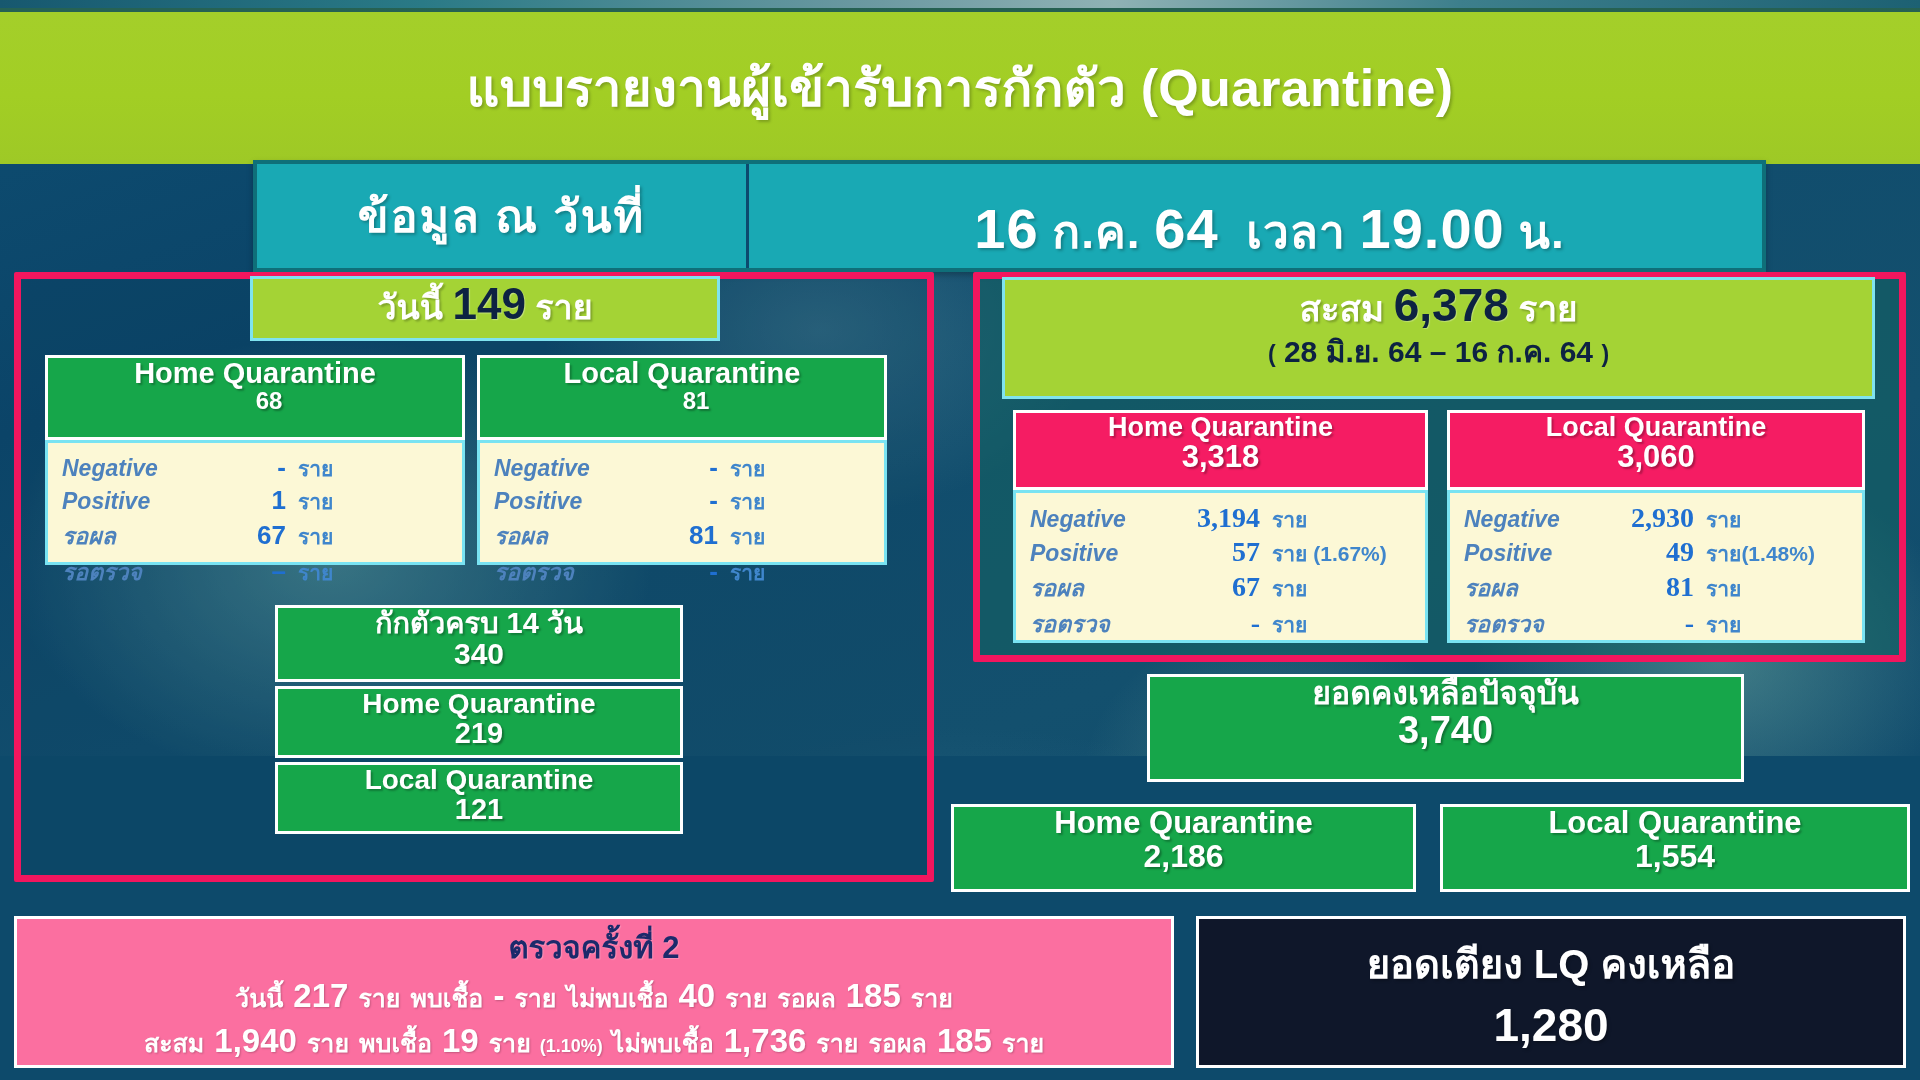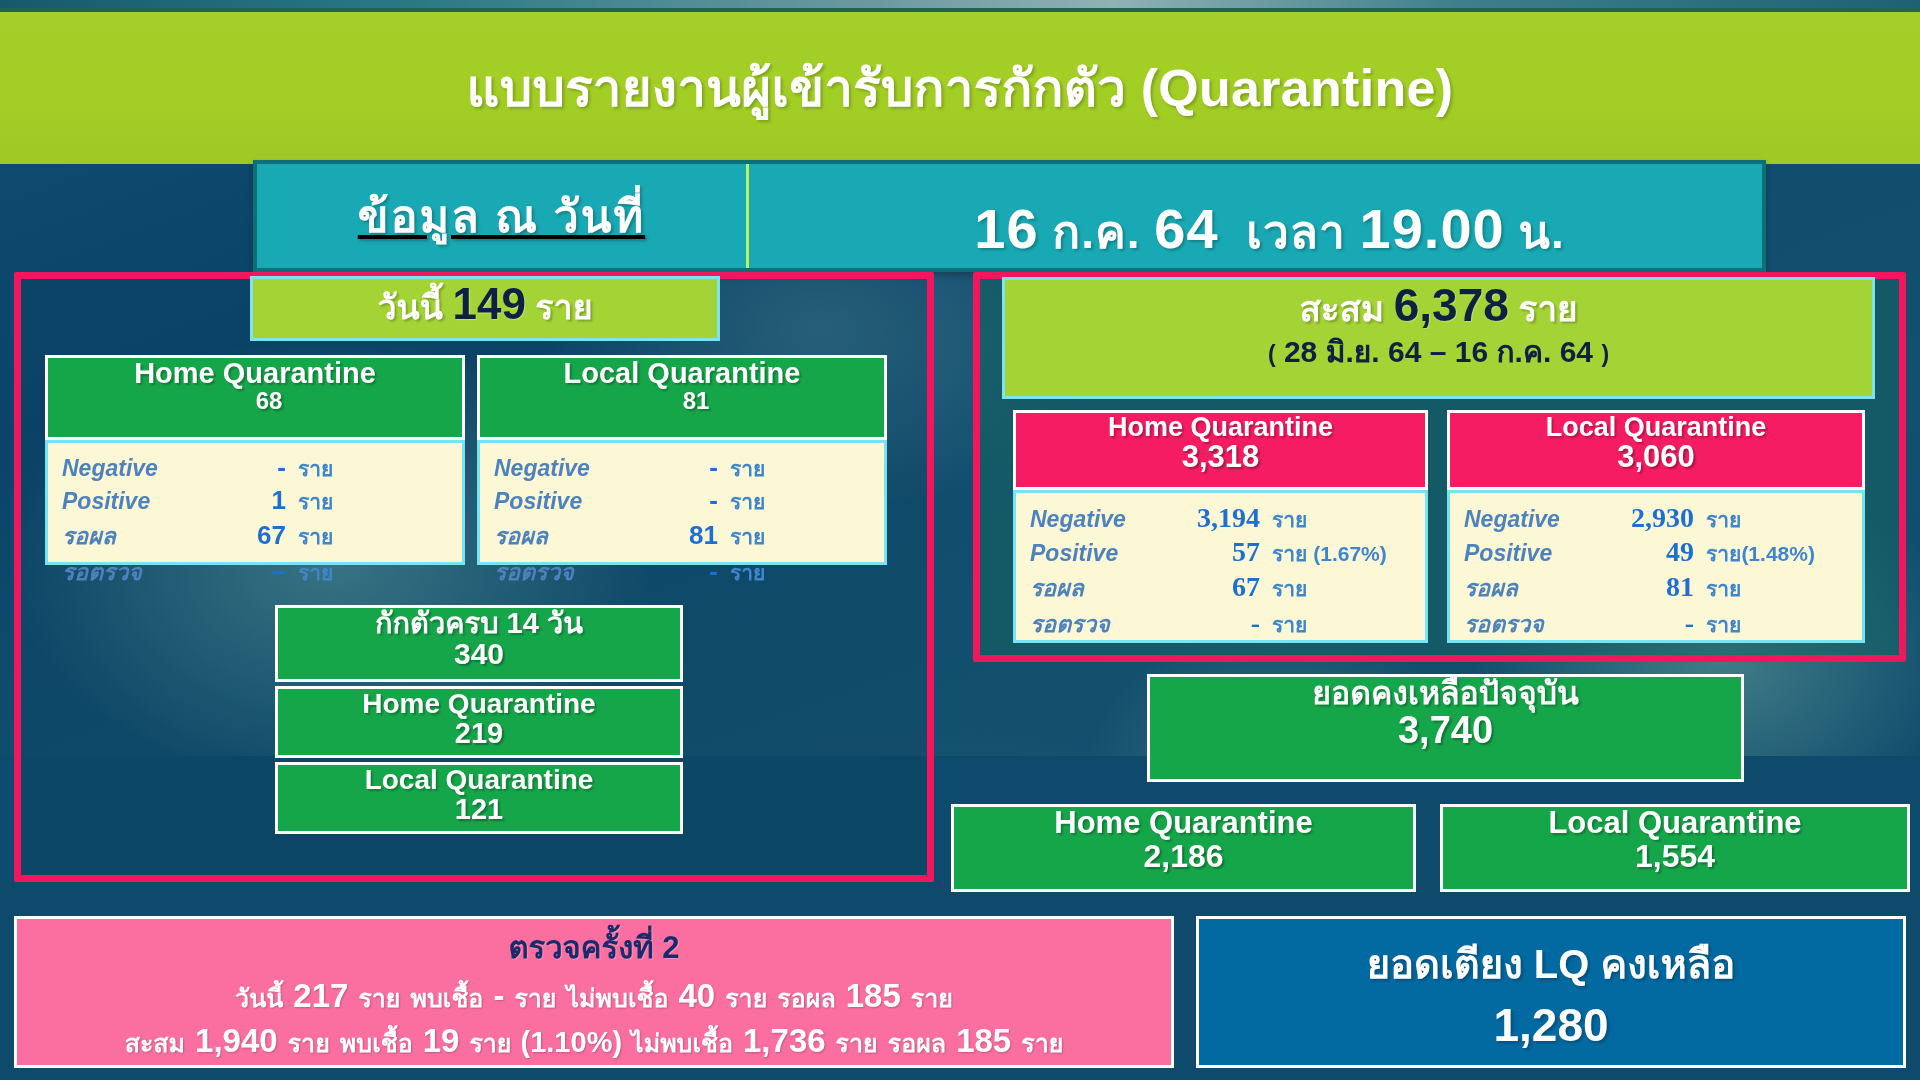--- a/index.html
+++ b/index.html
@@ -45,21 +45,21 @@
   }
 
   
   .datebar{
     position:absolute;left:253px;top:160px;width:1513px;height:112px;
     background:#19a9b4;border:4px solid #0f6f79;box-sizing:border-box;
     display:flex;align-items:stretch;
     box-shadow:0 3px 6px rgba(0,0,0,.25);
   }
   .datebar .cellA{width:492px;display:flex;align-items:center;justify-content:center;
-    border-right:3px solid #bef264;box-sizing:border-box;text-decoration:underline;}
+    border-right:3px solid #0c4a6e;box-sizing:border-box;}
   .datebar .cellB{flex:1;display:flex;align-items:flex-end;justify-content:center;padding-left:28px;}
   .dtxt{color:#fff;font-weight:bold;text-shadow:2px 2px 3px rgba(0,0,0,.25);white-space:nowrap;}
   .dtxt.lbl{font-size:45px;letter-spacing:2px;}
   .dtxt.val{font-size:46px;letter-spacing:1px;}
   .dtxt.val .big{font-size:56px;}
 
   
   .panel{
     position:absolute;border:7px solid #f2165e;box-sizing:border-box;border-radius:2px;
   }
@@ -147,27 +147,27 @@
   #test2{
     position:absolute;left:14px;top:916px;width:1160px;height:152px;
     background:#fb6fa0;border:3px solid #ffffff;box-sizing:border-box;
     display:flex;flex-direction:column;align-items:center;justify-content:center;
   }
   #test2 .title{color:#1c2a6b;font-weight:bold;font-size:31px;margin-bottom:5px;text-shadow:1px 1px 1px rgba(255,255,255,.25);}
   #test2 .row{color:#ffffff;font-weight:bold;white-space:nowrap;
      text-shadow:1px 1px 2px rgba(0,0,0,.22);display:flex;align-items:baseline;}
   #test2 .row .w{font-size:25px;padding:0 5px;}
   #test2 .row .num{font-size:33px;padding:0 5px;}
-  #test2 .row .pct{font-size:29px;padding:0 4px;}
+  #test2 .row .pct{font-size:18px;padding:0 4px;}
   #test2 .r1{margin-bottom:4px;}
 
   
   #lqbeds{
     position:absolute;left:1196px;top:916px;width:710px;height:152px;
-    background:#0369a1;border:3px solid #ffffff;box-sizing:border-box;
+    background:#0f172a;border:3px solid #ffffff;box-sizing:border-box;
     display:flex;flex-direction:column;align-items:center;justify-content:center;
   }
   #lqbeds .t{color:#ffffff;font-weight:bold;font-size:40px;text-shadow:2px 2px 3px rgba(0,0,0,.25);white-space:nowrap;}
   #lqbeds .n{color:#ffffff;font-weight:bold;font-size:46px;text-shadow:2px 2px 3px rgba(0,0,0,.25);margin-top:2px;}
 </style>
 </head>
 <body>
 
 <div id="stage">
 

